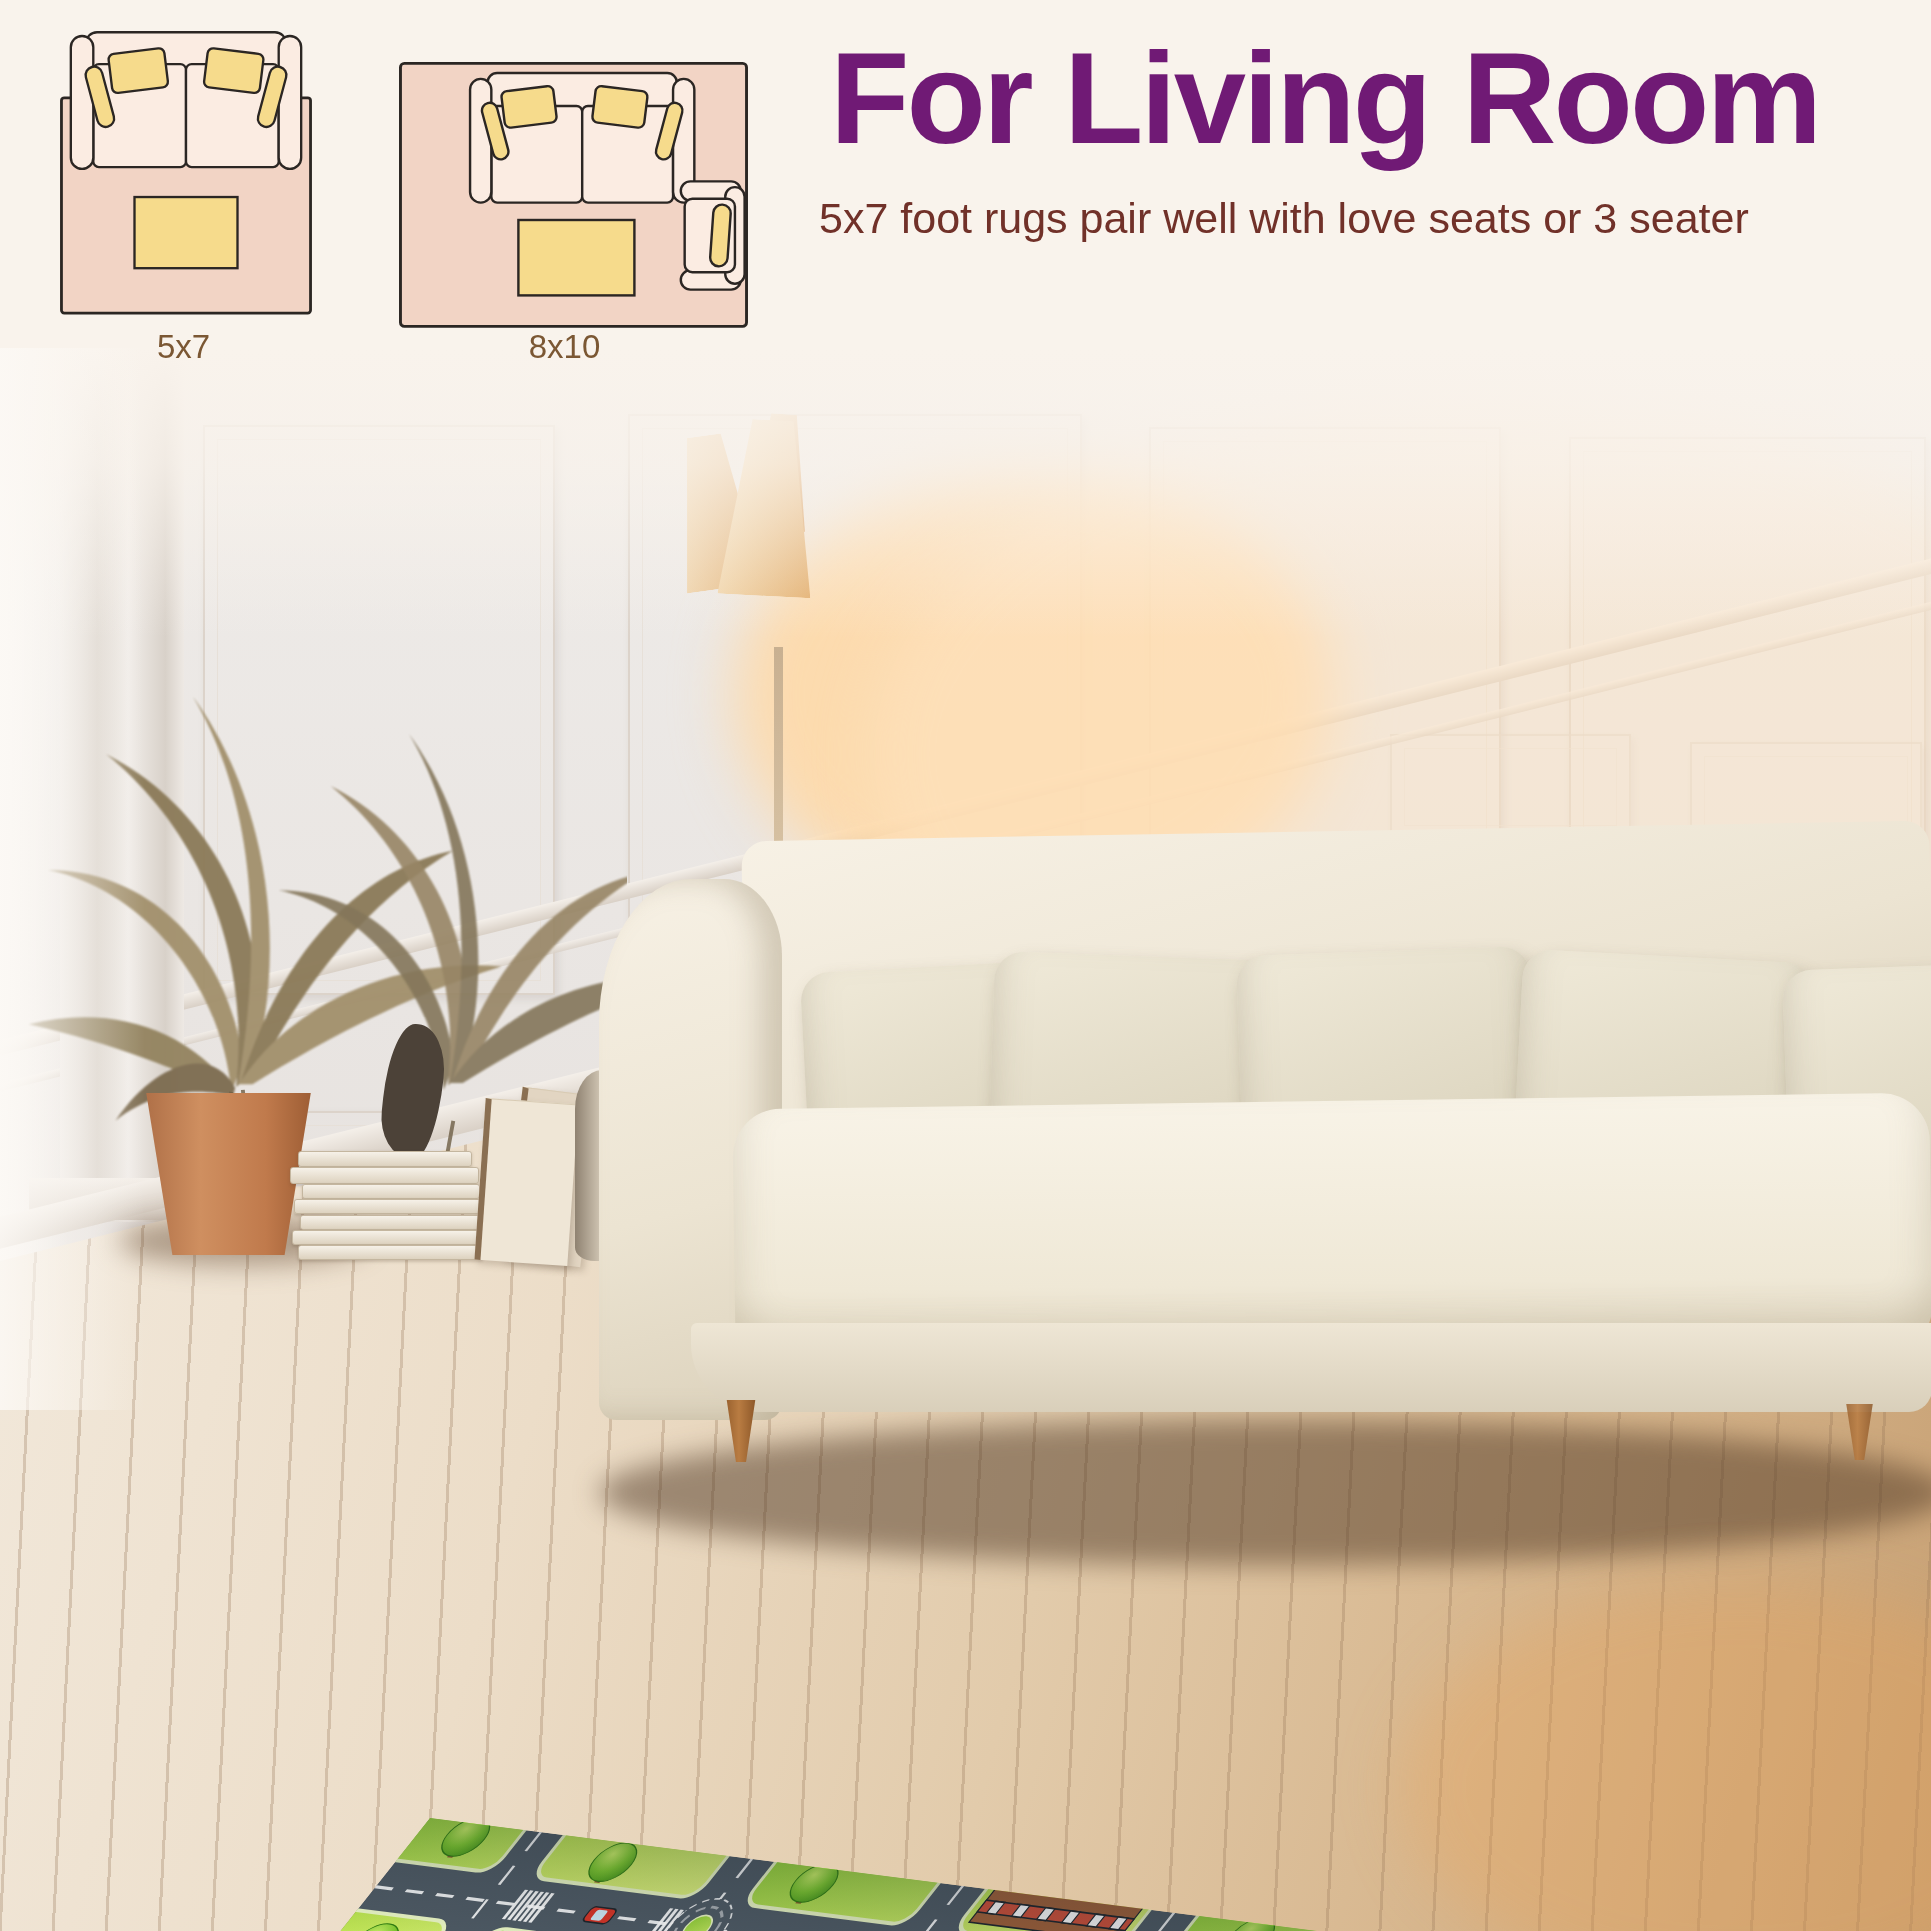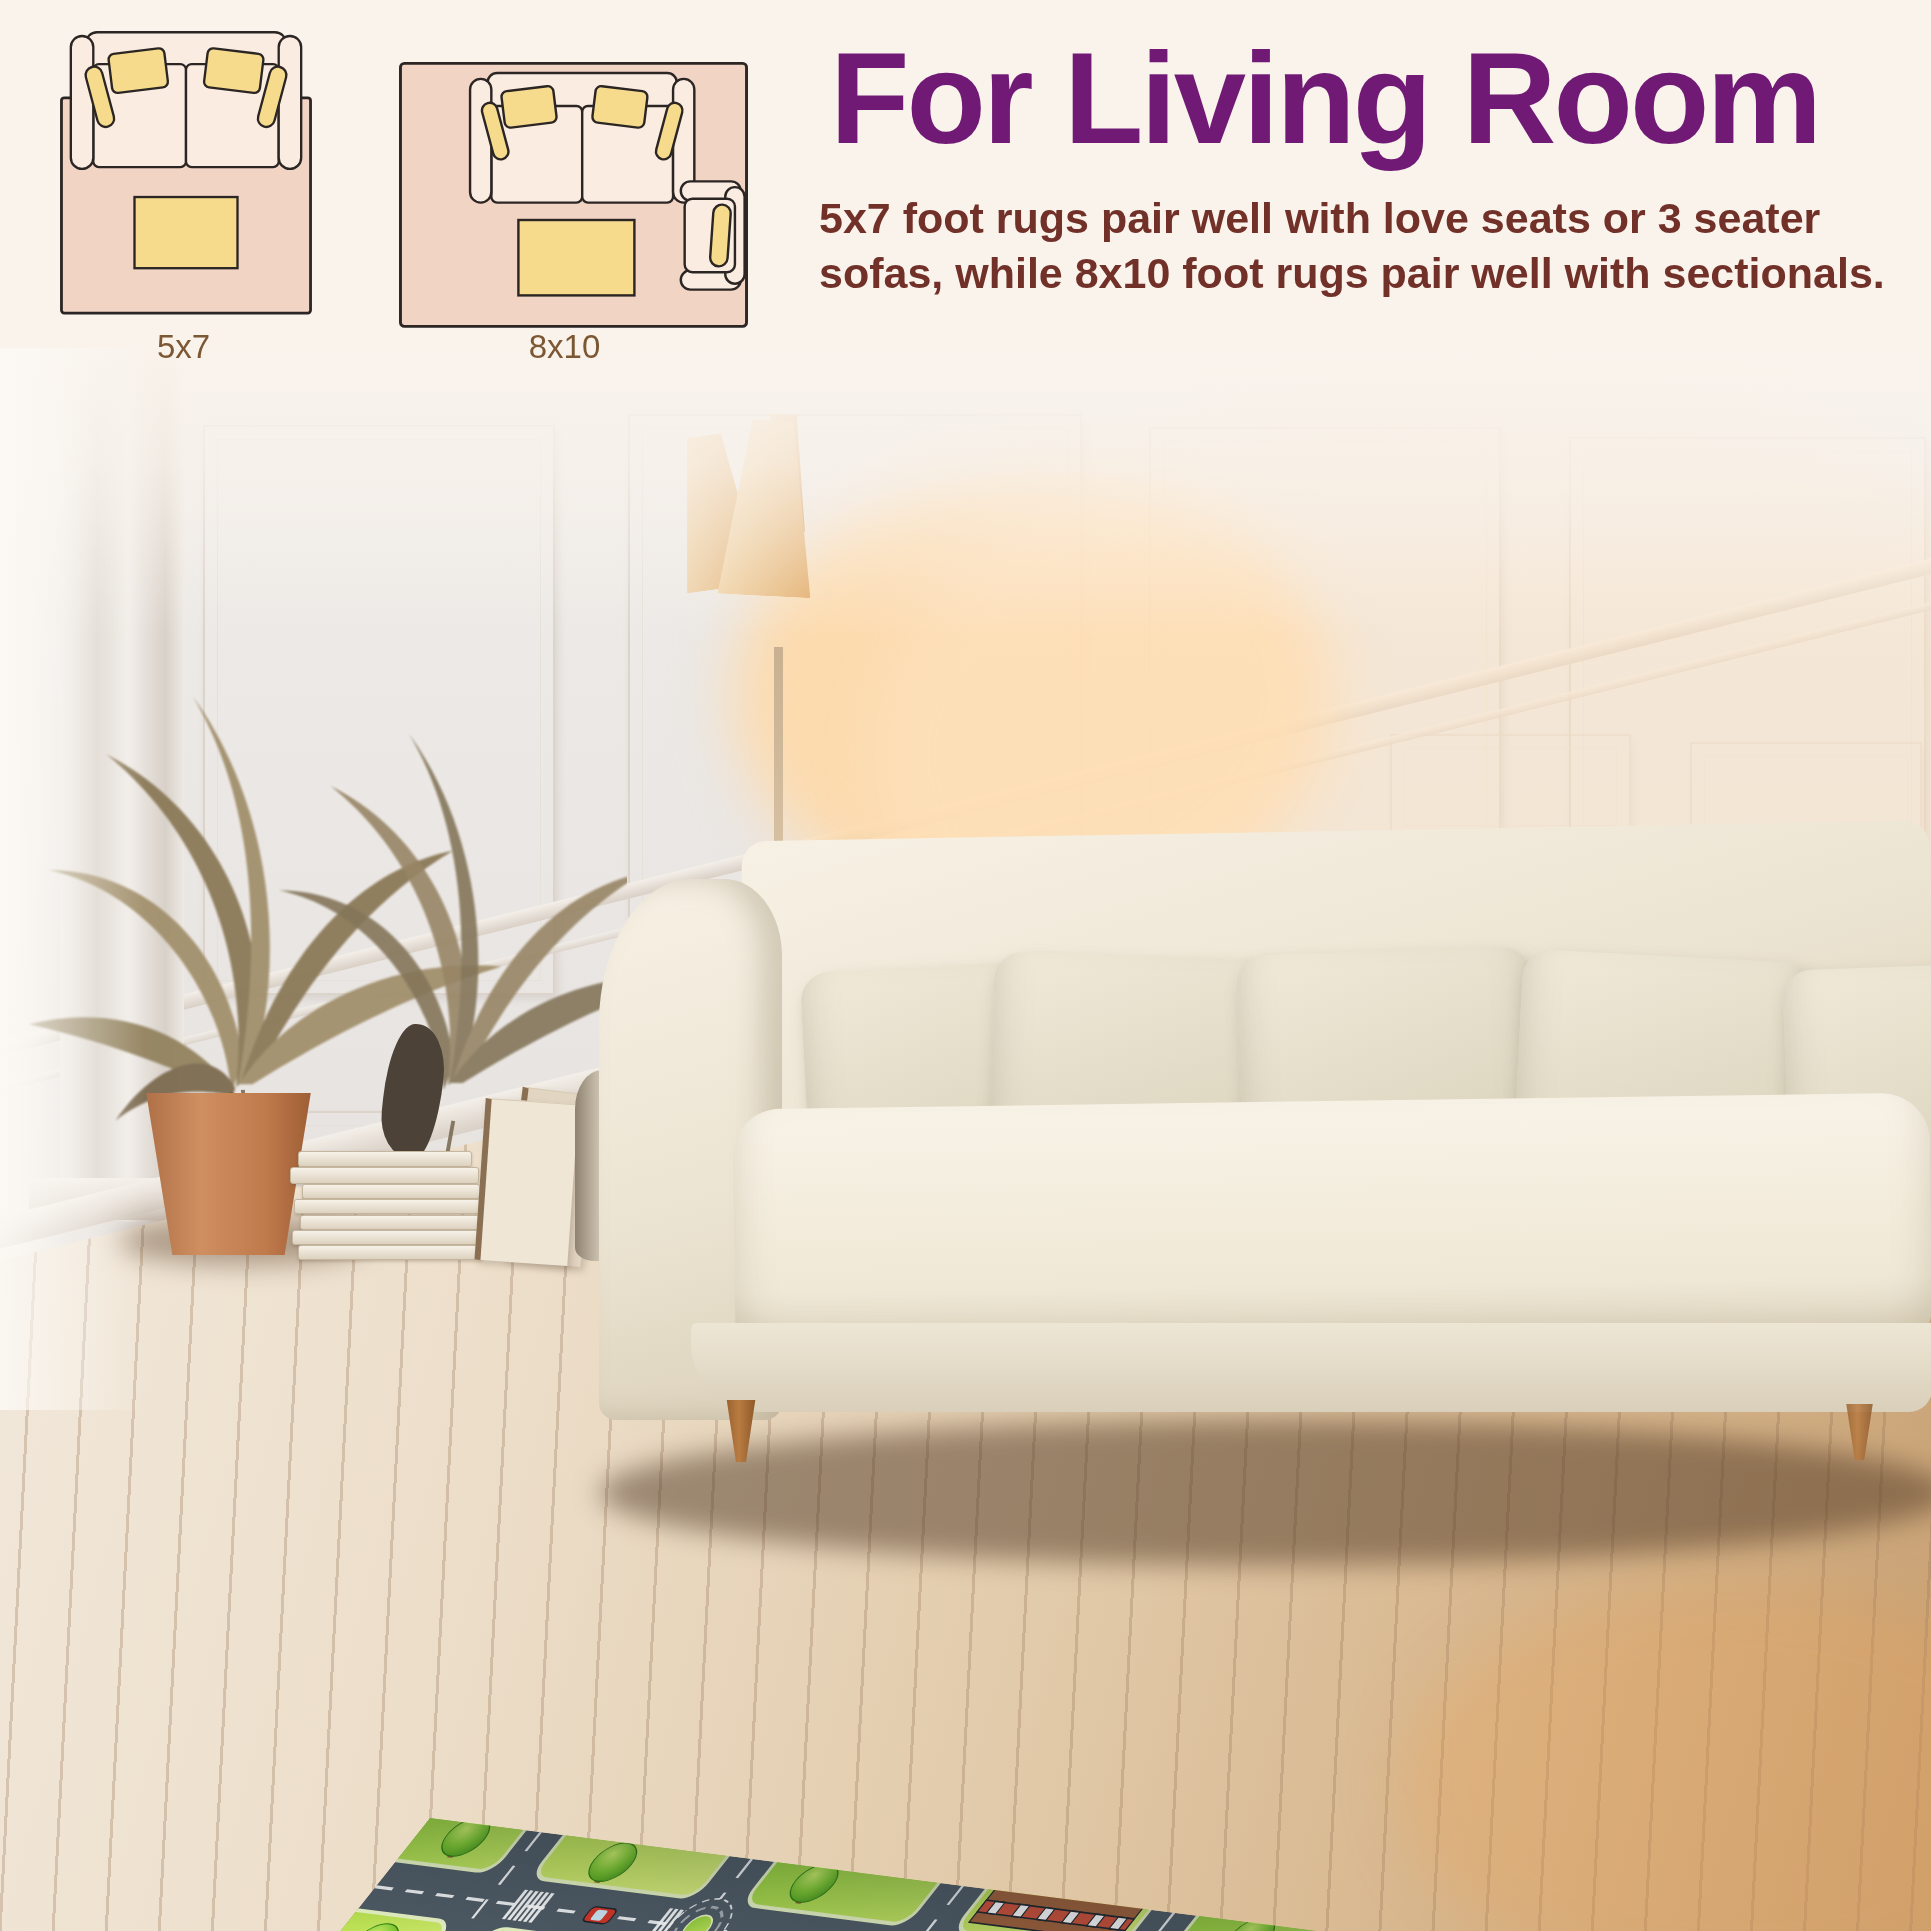--- a/index.html
+++ b/index.html
@@ -3,21 +3,21 @@
 <meta charset="utf-8">
 <style>
   html,body{margin:0;padding:0;background:#777;}
   .stage{position:relative;width:1931px;height:1931px;overflow:hidden;
          background:#f9f3ec;font-family:"Liberation Sans",sans-serif;}
   .stage *{position:absolute;box-sizing:border-box;}
   
   .page-title{left:830px;top:27px;width:1101px;margin:0;
     font-size:130px;font-weight:bold;letter-spacing:-2.9px;color:#701a75;line-height:1.1;}
   .desc{left:819px;top:191px;width:1110px;margin:0;
-    font-size:43px;color:#713129;line-height:1.28;font-weight:bold;}
+    font-size:43px;color:#713129;line-height:1.28;}
   .size-label{font-size:33px;color:#7b5733;text-align:center;width:193px;}
   .diagram{position:absolute;}
   
   .photo{left:0;top:348px;width:1931px;height:1583px;overflow:hidden;}
   .wall{left:0;top:0;width:1931px;height:1197px;
     background:linear-gradient(180deg,#efece9 0%,#e9e5e2 55%,#e4dfdb 100%);}
   .panel{border:2.9px solid #dcd3ca;box-shadow:2.9px 3.9px 7.7px rgba(120,110,100,.15);}
   .panel:after{content:"";position:absolute;inset:11.6px;border:1.9px solid #e7e0d8;}
   .rail{background:linear-gradient(180deg,#f4efe9,#d9d0c6);transform-origin:left center;}
   .pilaster{background:linear-gradient(90deg,#efebe7 0%,#dcd5cd 30%,#f1ede9 55%,#d8d1c9 85%,#eee9e4 100%);}
@@ -487,18 +487,17 @@
         <rect x="300" y="158" width="52" height="76" rx="8"></rect>
         <rect x="328" y="164" width="18" height="64" rx="9" transform="rotate(4 337 196)" fill="#f6db8c"></rect>
       </g>
     </svg>
     <div class="size-label" style="left:468px;top:328px;">8x10</div>
 
     <h1 class="page-title">For Living Room</h1>
     <p class="desc">
         <span>5x7 foot rugs pair well with love seats or 3 seater</span>
         <br>
-        <span>sofas, while 8x10 foot rugs pair well with sectionals.</span>
       </p>
   </div>
 
 </div>
 
 
 </body></html>

